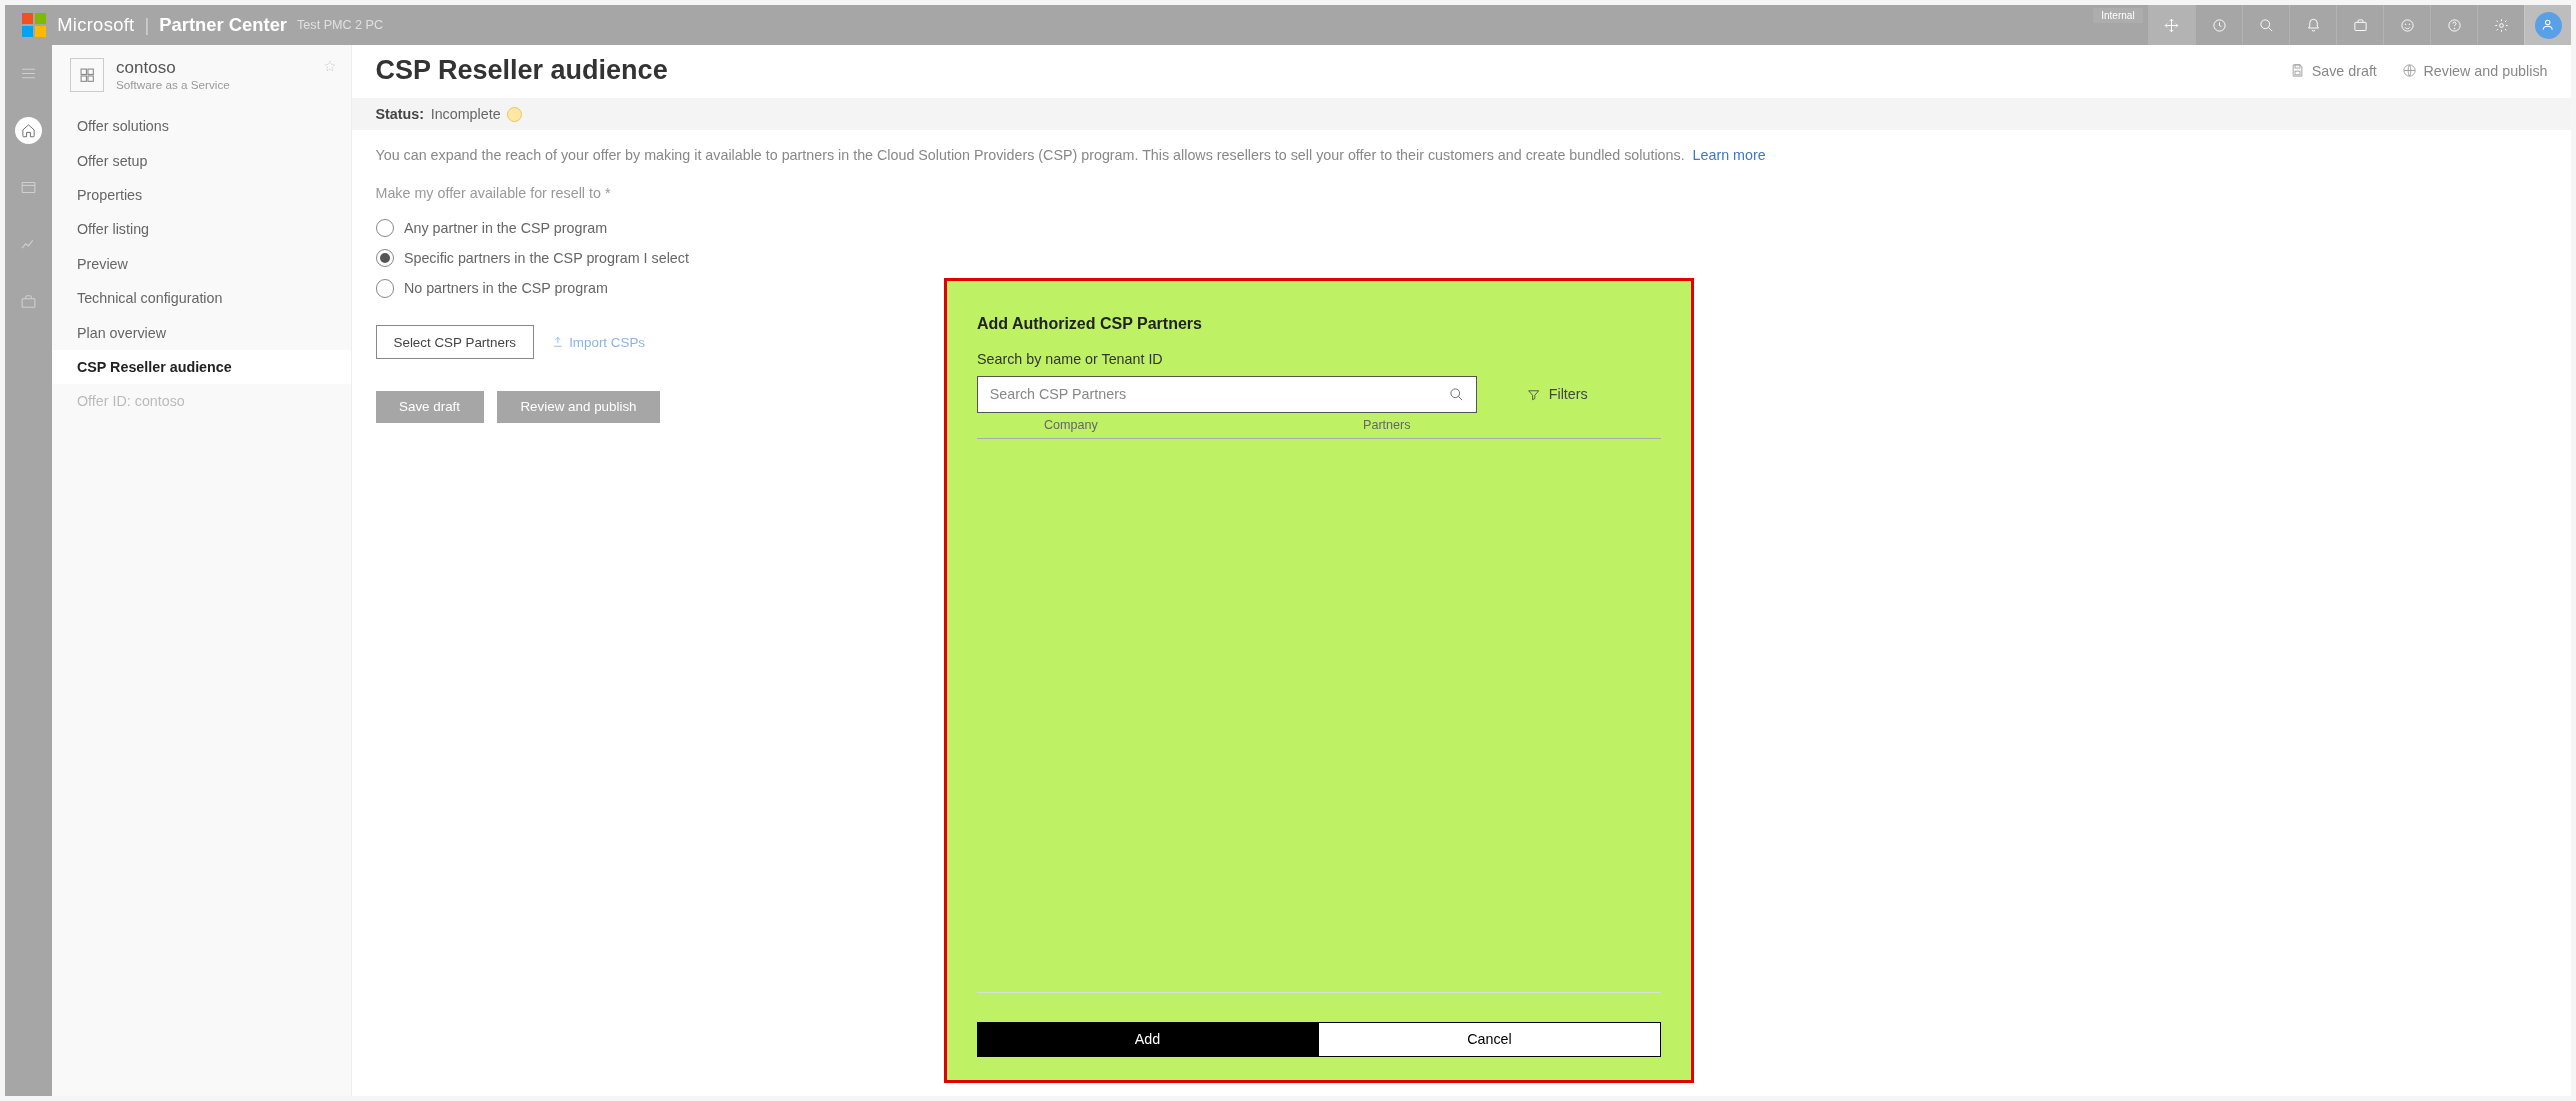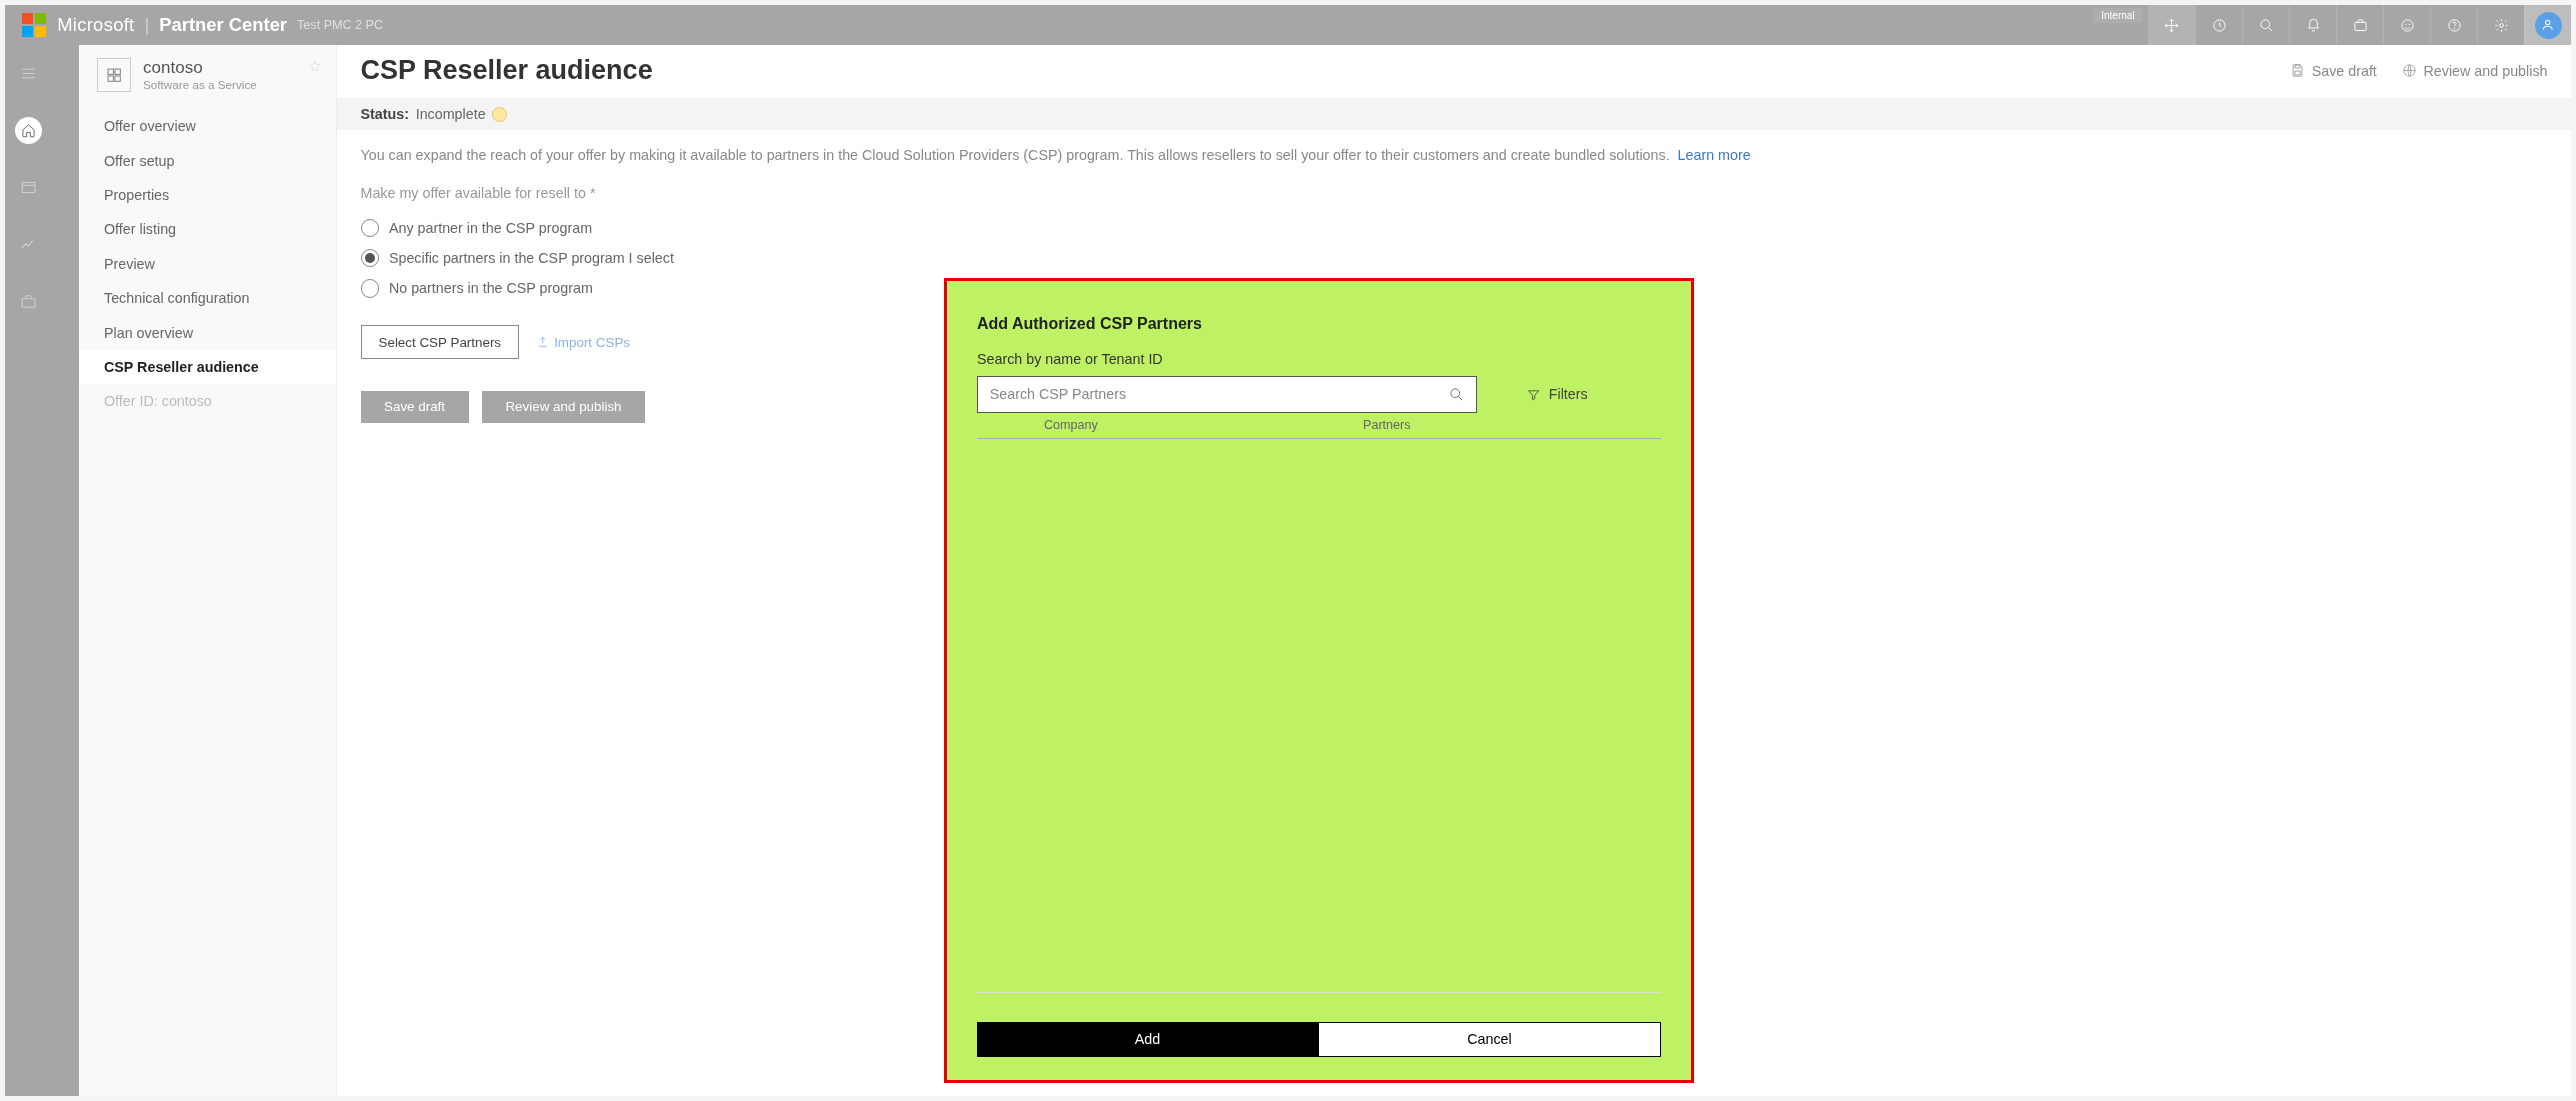--- a/index.html
+++ b/index.html
@@ -22,21 +22,21 @@
   .header-icon.move { background: #b3b3b3; border-left: none; }
   .header-icon.last { background: #bdbdbd; }
   .avatar-circle { width: 27px; height: 27px; border-radius: 50%; background: #5aa0e6; display: flex; align-items: center; justify-content: center; font-size: 13.4px; }
   
   .body-area { position: absolute; top: 40px; left: 0; right: 0; bottom: 0; display: flex; background: #a6a6a6; }
   
   .icon-rail { width: 47px; background: transparent; display: flex; flex-direction: column; align-items: center; padding-top: 15px; gap: 30px; color: #d0d0d0; font-size: 17px; }
   .icon-rail .rail-icon { width: 27px; height: 27px; display: flex; align-items: center; justify-content: center; }
   .rail-icon.active { background: #fff; color: #555; border-radius: 50%; }
   
-  .side-nav { width: 258px; background: #f9f9f9; border-right: 0.8px solid #eee; margin-left: 27px; }
+  .side-nav { width: 300px; background: #f9f9f9; border-right: 0.8px solid #eee; }
   .side-header { padding: 13.4px 18.4px 11.7px 18.4px; display: flex; gap: 11.7px; align-items: flex-start; position: relative; }
   .side-header-icon { width: 34px; height: 34px; border: 0.8px solid #ccc; display: flex; align-items: center; justify-content: center; color: #888; font-size: 17px; }
   .side-title { font-size: 17px; color: #555; font-weight: 400; }
   .side-subtitle { font-size: 11.7px; color: #999; }
   .side-pin { position: absolute; right: 15px; top: 15px; color: #bbb; font-size: 11.7px; }
   .nav-list { list-style: none; padding-top: 5px; }
   .nav-item { padding: 9.2px 25px; font-size: 14.3px; color: #666; cursor: pointer; }
   .nav-item.active { background: #fff; color: #222; font-weight: 600; }
   .nav-item.muted { color: #bbb; }
   
@@ -203,21 +203,21 @@
           <div class="side-title">contoso</div>
           <div class="side-subtitle">Software as a Service</div>
         </div>
         <div class="side-pin">
           <svg width="11.7" height="11.7" viewBox="0 0 24 24" fill="none" stroke="#bbb" stroke-width="1.5">
               <path d="M12 2l3 7 7 1-5 5 1 7-6-3-6 3 1-7-5-5 7-1z" stroke-dasharray="2 2"></path>
             </svg>
         </div>
       </div>
       <ul class="nav-list">
-        <li class="nav-item">Offer overview</li>
+        <li class="nav-item">Offer solutions</li>
         <li class="nav-item">Offer setup</li>
         <li class="nav-item">Properties</li>
         <li class="nav-item">Offer listing</li>
         <li class="nav-item">Preview</li>
         <li class="nav-item">Technical configuration</li>
         <li class="nav-item">Plan overview</li>
         <li class="nav-item active">CSP Reseller audience</li>
         <li class="nav-item muted">Offer ID: contoso</li>
       </ul>
     </div>

